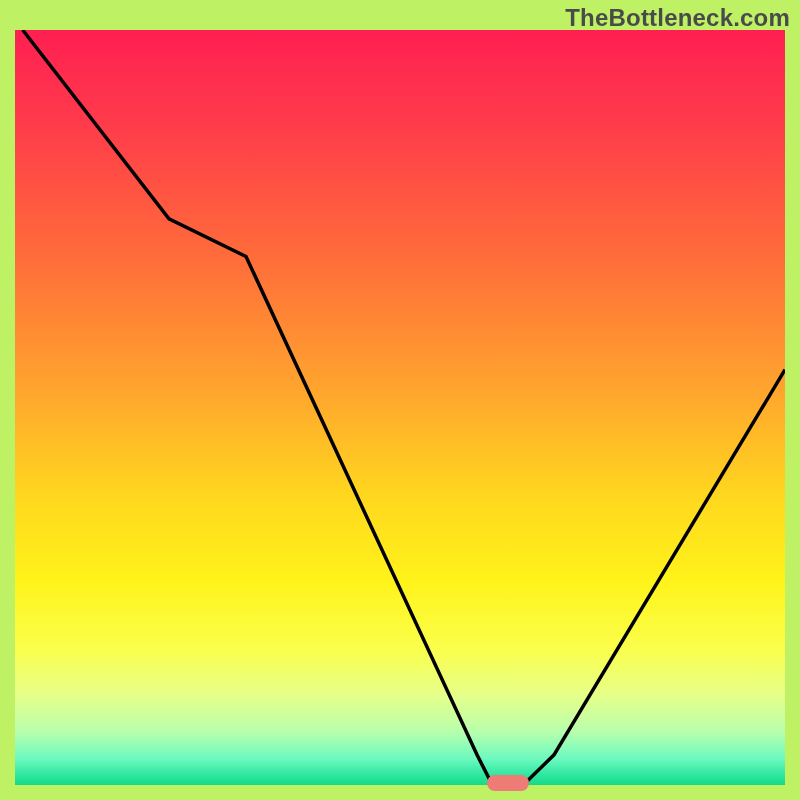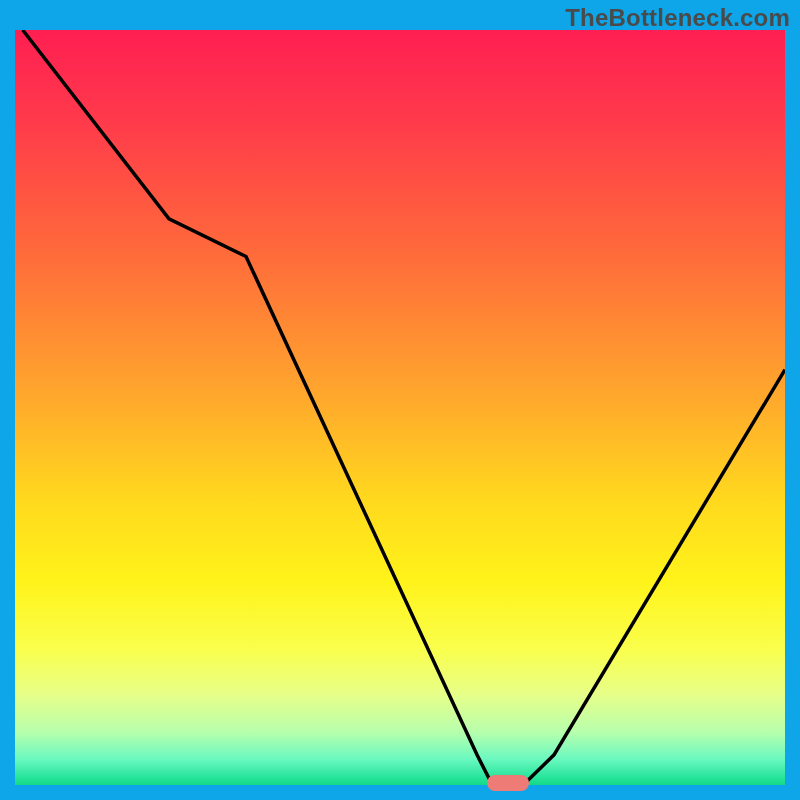--- a/index.html
+++ b/index.html
@@ -8,21 +8,21 @@
     width: 800px;
     height: 800px;
     background: #000;
     overflow: hidden;
     font-family: Arial, Helvetica, sans-serif;
   }
   .frame {
     position: relative;
     width: 800px;
     height: 800px;
-    background: #0ea5e9;
+    background: #bef264;
   }
   .watermark {
     position: absolute;
     top: 4px;
     right: 10px;
     color: #4a4a4a;
     font-size: 24px;
     font-weight: 600;
     letter-spacing: 0.2px;
     z-index: 10;

